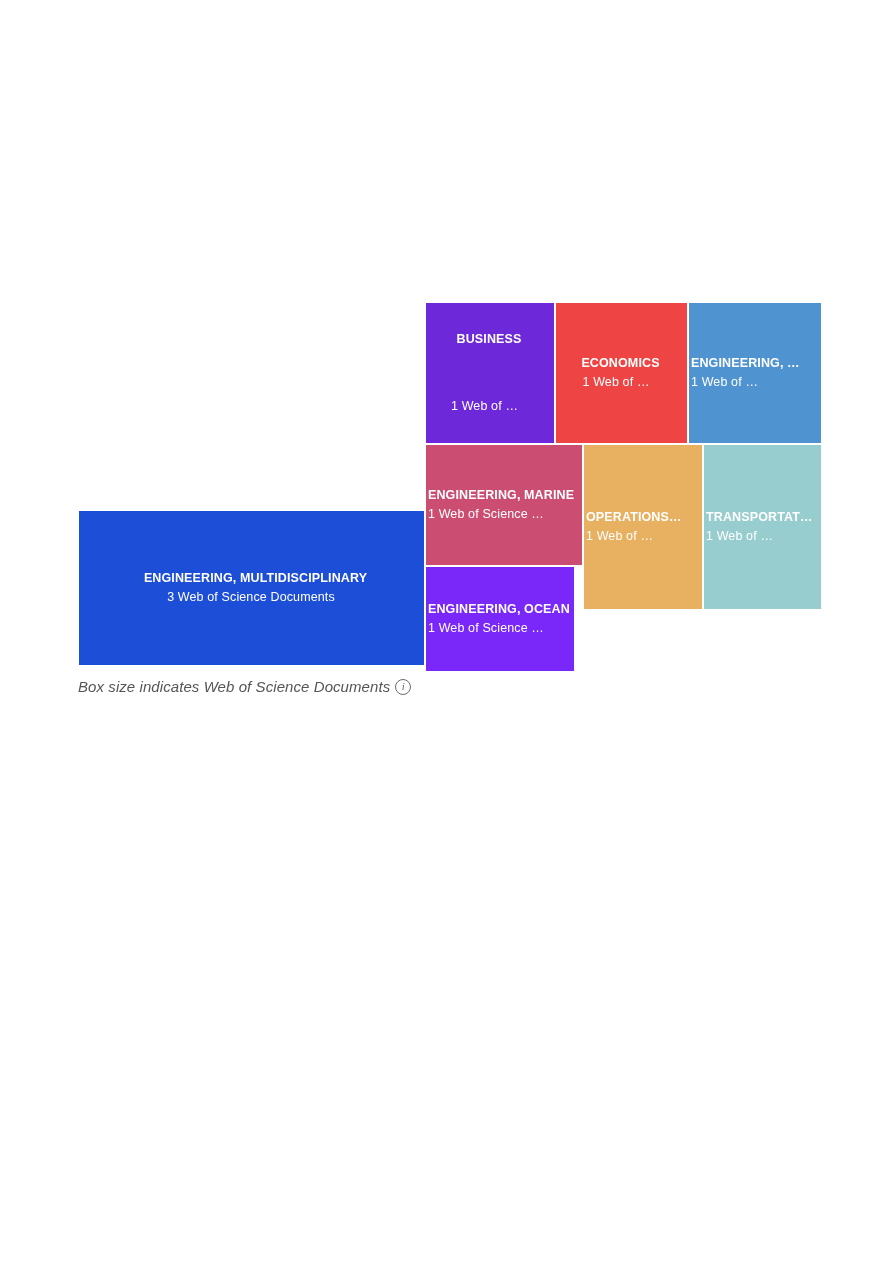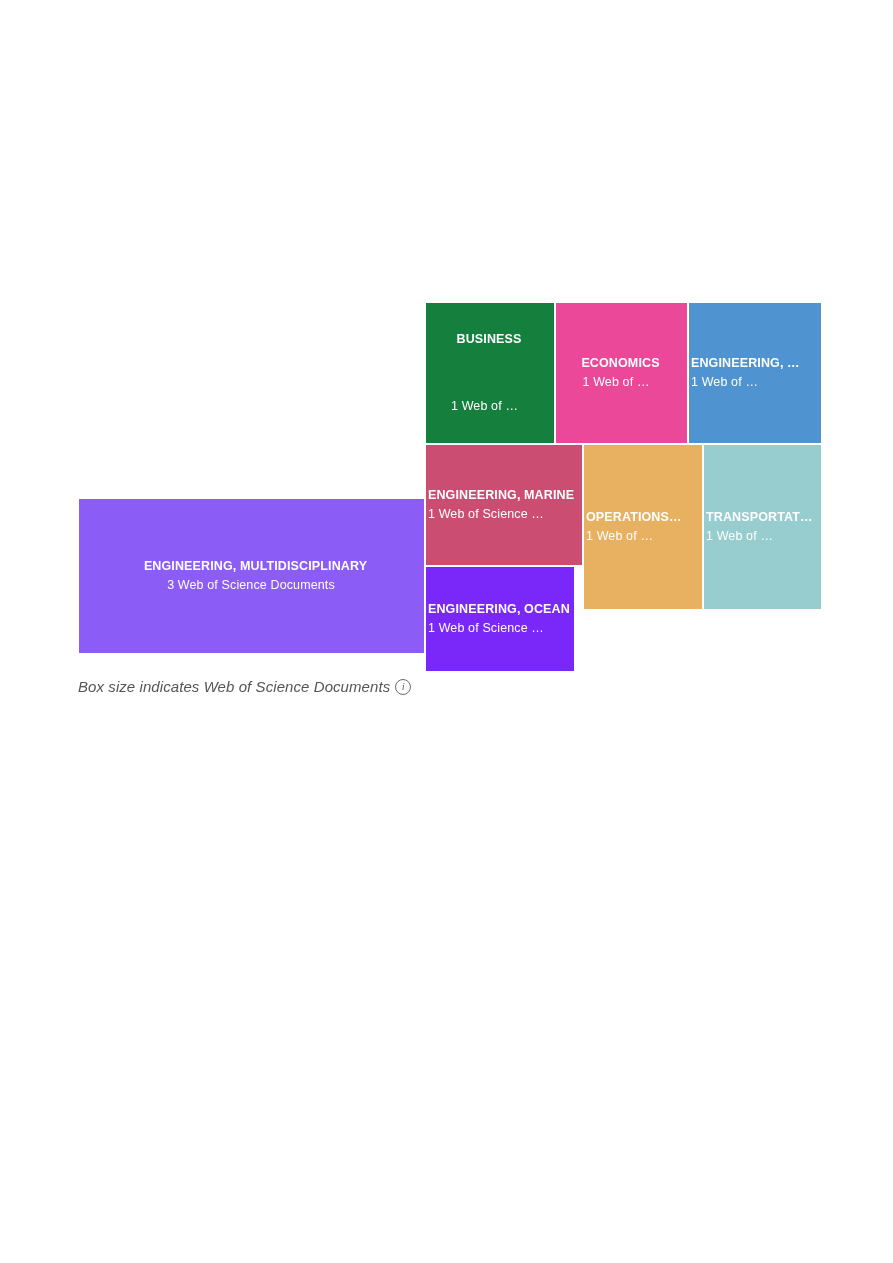--- a/index.html
+++ b/index.html
@@ -110,29 +110,29 @@
     cursor: pointer;
     flex: 0 0 auto;
   }
 </style>
 </head>
 <body>
 
 <div id="viz-root">
 
   <div id="treemap">
-      <div class="tile center indent" style="left: 0px; top: 196px; width: 347px; height: 156px; background: #8b5cf6;">
+      <div class="tile center indent" style="left: 0px; top: 208px; width: 347px; height: 156px; background: #1d4ed8;">
         <div class="tile-label">ENGINEERING, MULTIDISCIPLINARY</div>
         <div class="tile-value">3 Web of Science Documents</div>
       </div>
-      <div class="tile center pad-left" style="left: 347px; top: 0px; width: 130px; height: 142px; background: #15803d; gap: 48px;">
+      <div class="tile center pad-left" style="left: 347px; top: 0px; width: 130px; height: 142px; background: #6d28d9; gap: 48px;">
         <div class="tile-label">BUSINESS</div>
         <div class="tile-value">1 Web of …</div>
       </div>
-      <div class="tile center pad-left" style="left: 477px; top: 0px; width: 133px; height: 142px; background: #ec4899;">
+      <div class="tile center pad-left" style="left: 477px; top: 0px; width: 133px; height: 142px; background: #ef4444;">
         <div class="tile-label">ECONOMICS</div>
         <div class="tile-value">1 Web of …</div>
       </div>
       <div class="tile pad-left" style="left: 610px; top: 0px; width: 134px; height: 142px; background: rgb(79, 147, 209);">
         <div class="tile-label">ENGINEERING, …</div>
         <div class="tile-value">1 Web of …</div>
       </div>
       <div class="tile pad-left" style="left: 347px; top: 142px; width: 158px; height: 122px; background: rgb(203, 78, 114);">
         <div class="tile-label">ENGINEERING, MARINE</div>
         <div class="tile-value">1 Web of Science …</div>

